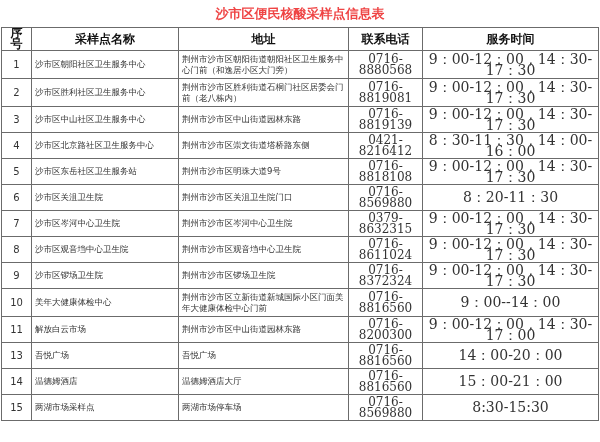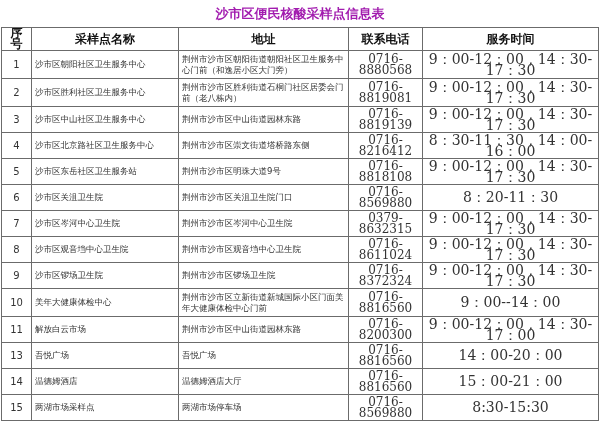--- a/index.html
+++ b/index.html
@@ -1,21 +1,21 @@
 <!DOCTYPE html>
 <html><head>
   <meta charset="utf-8">
   <style>
     html, body { margin: 0; padding: 0; background: #ffffff; }
     body { width: 600px; height: 442px; overflow: hidden; font-family: "DejaVu Sans", sans-serif; color: #222; }
     .sheet { position: relative; width: 600px; height: 442px; background: #fff; }
     .title {
       position: absolute; left: 0; top: 0; width: 600px; height: 27px;
       display: flex; align-items: center; justify-content: center;
-      font-family: "DejaVu Serif", serif; font-weight: bold; font-size: 13px; color: #a21caf;
+      font-family: "DejaVu Serif", serif; font-weight: bold; font-size: 13px; color: #ef4444;
     }
     table {
       position: absolute; left: 1px; top: 27px; width: 597px;
       border-collapse: collapse; table-layout: fixed;
     }
     td, th {
       border: 1px solid #6b6b6b; padding: 0 3px; overflow: hidden;
       font-size: 8.5px; line-height: 11px; color: #333;
     }
     th {
@@ -70,21 +70,21 @@
         <td class="idx">3</td>
         <td class="name">沙市区中山社区卫生服务中心</td>
         <td class="addr">荆州市沙市区中山街道园林东路</td>
         <td class="phone">0716-8819139</td>
         <td class="time">9：00-12：00，14：30-17：30</td>
       </tr>
       <tr class="row1">
         <td class="idx">4</td>
         <td class="name">沙市区北京路社区卫生服务中心</td>
         <td class="addr">荆州市沙市区崇文街道塔桥路东侧</td>
-        <td class="phone">0716-8216412</td>
+        <td class="phone">0421-8216412</td>
         <td class="time">8：30-11：30，14：00-16：00</td>
       </tr>
       <tr class="row1">
         <td class="idx">5</td>
         <td class="name">沙市区东岳社区卫生服务站</td>
         <td class="addr">荆州市沙市区明珠大道9号</td>
         <td class="phone">0716-8818108</td>
         <td class="time">9：00-12：00，14：30-17：30</td>
       </tr>
       <tr class="row1">

